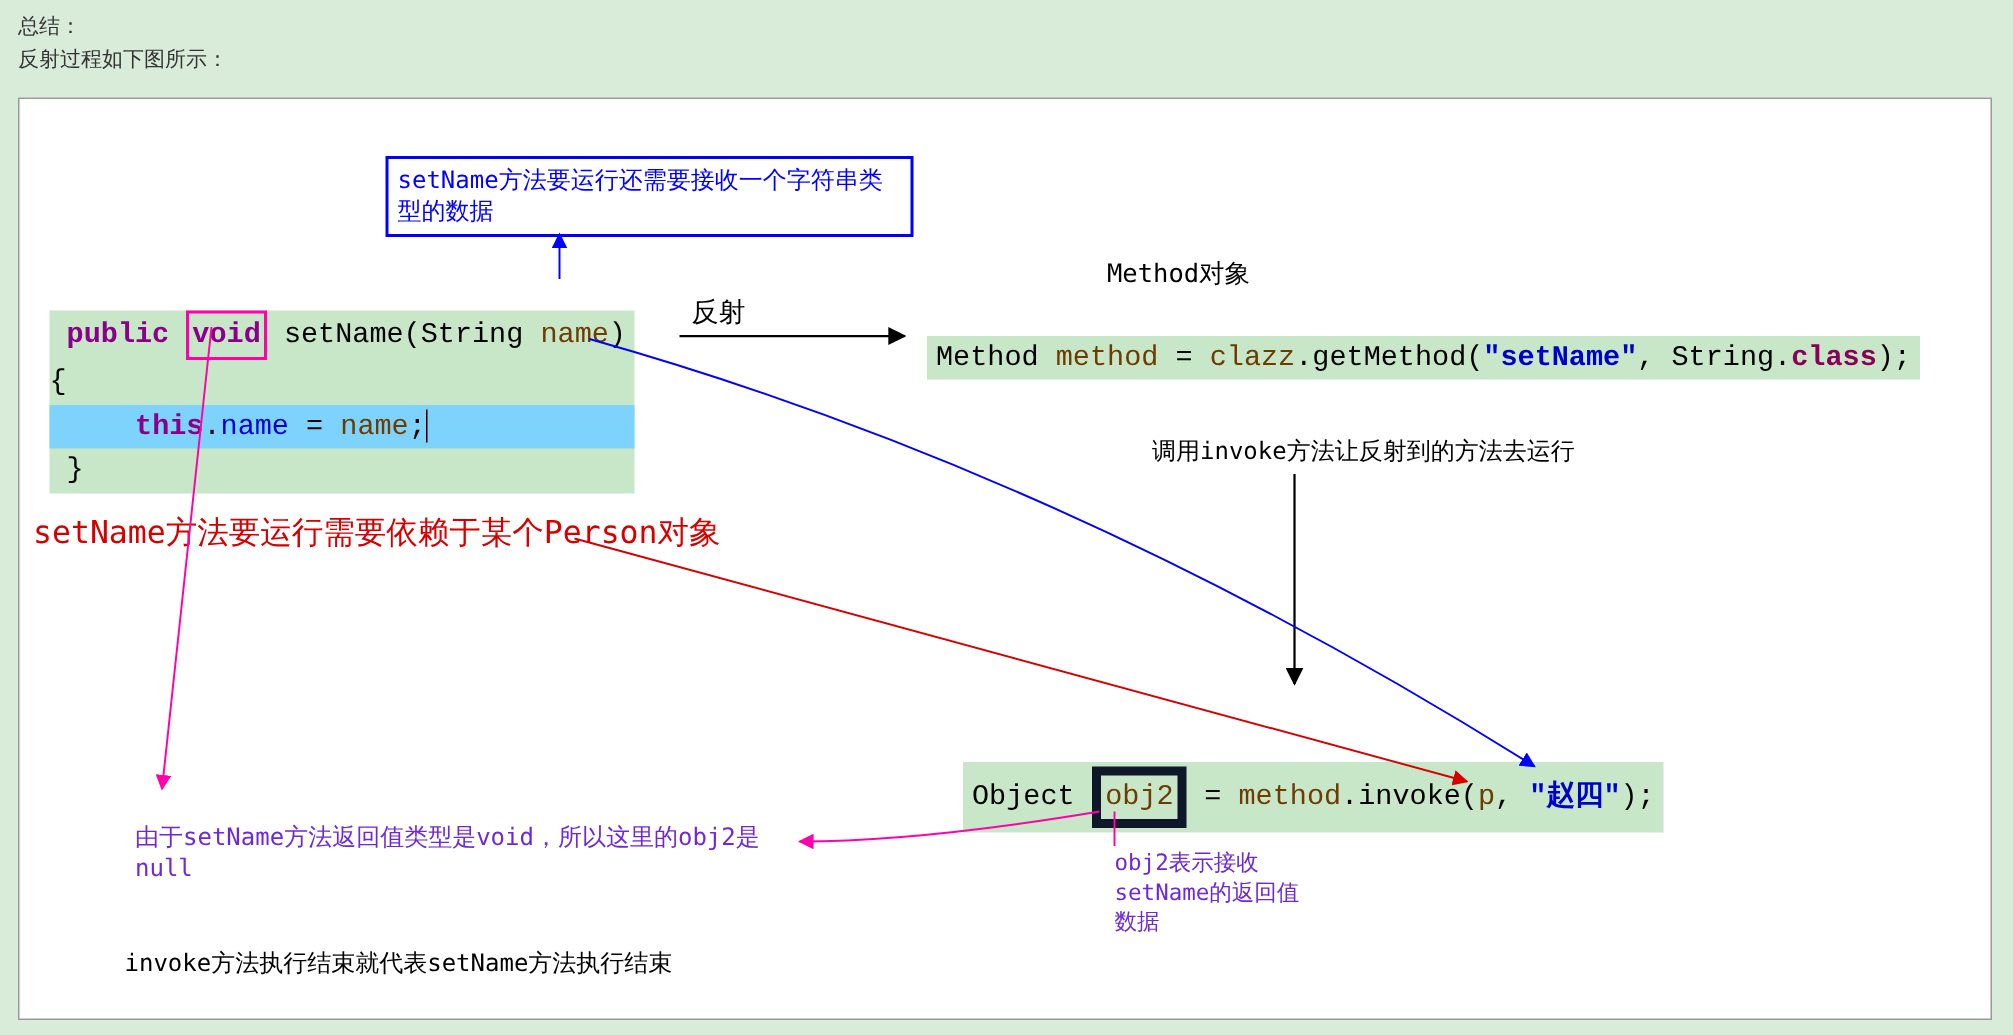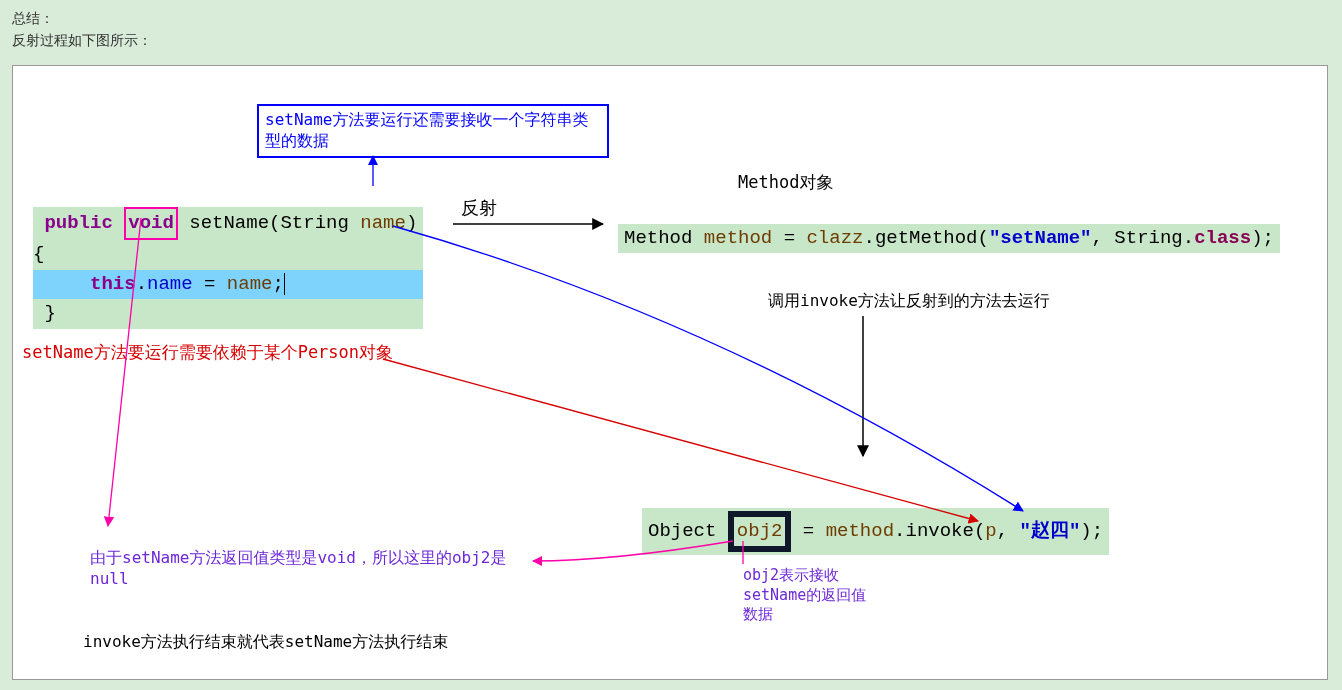--- a/index.html
+++ b/index.html
@@ -98,21 +98,21 @@
   <div class="abs label-text black-text" style="left:448px; top:130px; font-size:18px;">反射</div>
 
   <div class="abs label-text black-text" style="left:725px; top:105px; font-size:17px;">Method对象</div>
 
   <div class="abs code-block" style="left:605px; top:158px; padding:0 6px;">
     <span class="kw-dark">Method </span><span class="kw-brown">method</span><span class="kw-dark"> = </span><span class="kw-brown">clazz</span><span class="kw-dark">.getMethod(</span><span class="kw-string">"setName"</span><span class="kw-dark">, String.</span><span class="kw-darkred">class</span><span class="kw-dark">);</span>
   </div>
 
   <div class="abs label-text black-text" style="left:755px; top:225px; font-size:16px;text-align:right;">调用invoke方法让反射到的方法去运行</div>
 
-  <div class="abs label-text red-text" style="left:9px; top:275px; font-size:17px;">setName方法要运行需要依赖于某个Person对象</div>
+  <div class="abs label-text red-text" style="left:9px; top:275px; font-size:21px;">setName方法要运行需要依赖于某个Person对象</div>
 
   <div class="abs code-block" style="left:629px; top:442px; padding:3px 6px;">
     <span class="kw-dark">Object </span><span class="obj2-box"><span class="kw-brown">obj2</span></span><span class="kw-dark"> = </span><span class="kw-brown">method</span><span class="kw-dark">.invoke(</span><span class="kw-brown">p</span><span class="kw-dark">, </span><span class="kw-string">"赵四"</span><span class="kw-dark">);</span>
   </div>
 
   <div class="abs label-text magenta-text" style="left:35px; top:482px; width:450px; font-size:16px; line-height:1.3;">由于setName方法返回值类型是void，所以这里的obj2是null</div>
 
   <div class="abs label-text black-text" style="left:70px; top:566px; font-size:16px;">invoke方法执行结束就代表setName方法执行结束</div>
 
   <div class="abs label-text magenta-text" style="left:688px; top:500px; width:130px; font-size:15px; line-height:1.3;">obj2表示接收setName的返回值数据</div>

